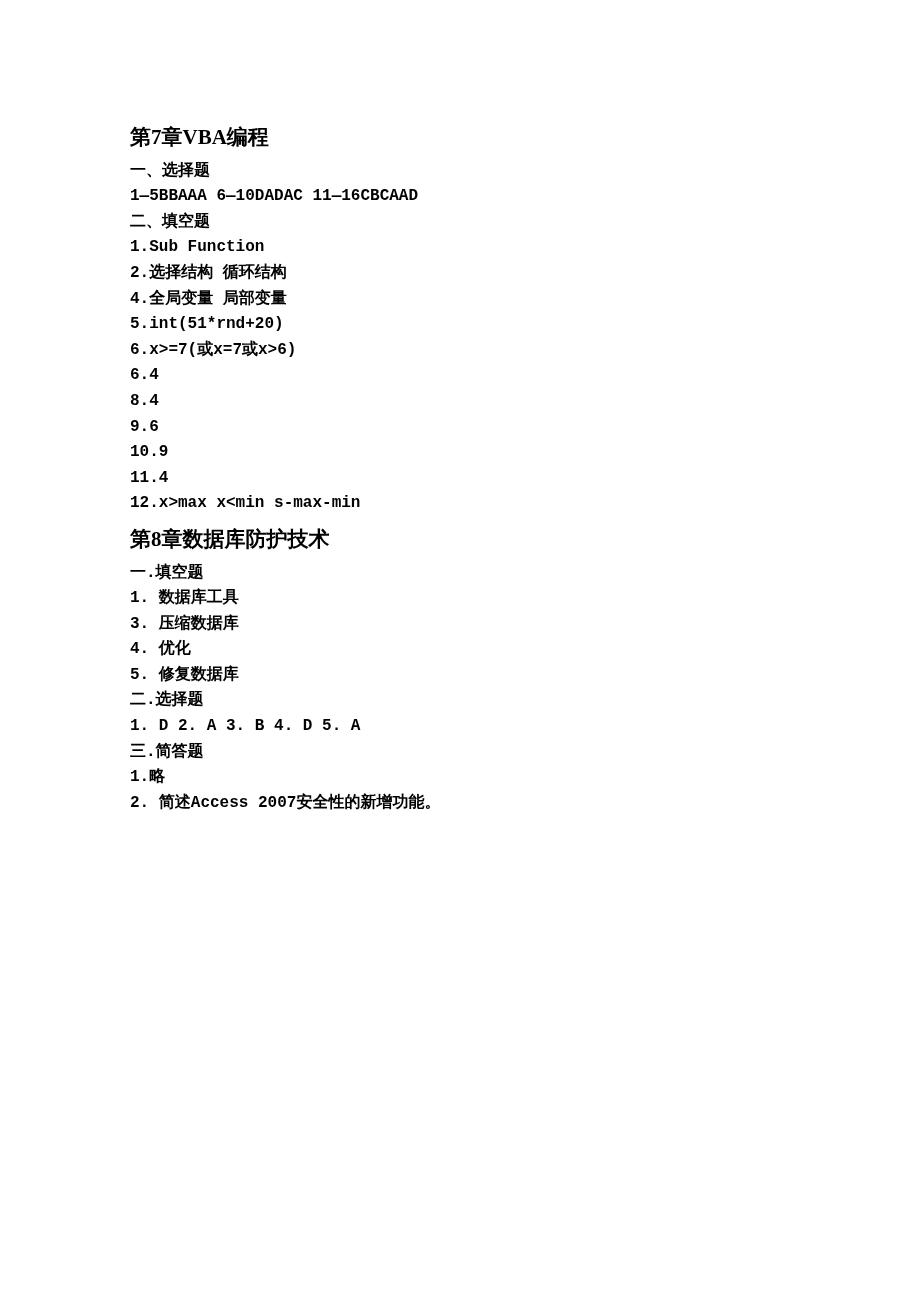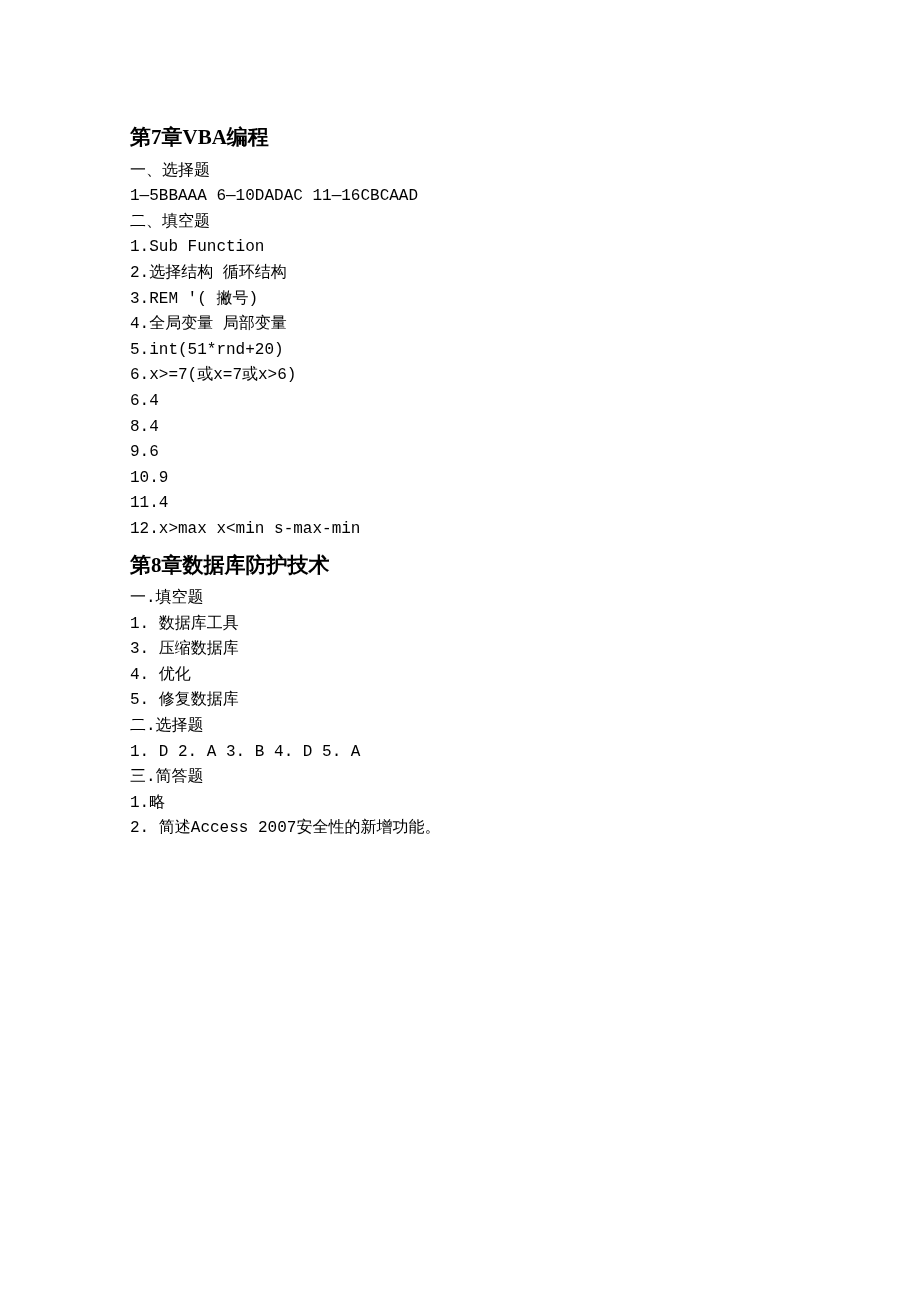--- a/index.html
+++ b/index.html
@@ -19,36 +19,36 @@
   }
   .heading {
     font-size: 21px;
     font-weight: bold;
     margin: 6px 0 4px 0;
   }
   .line {
     margin: 0;
     white-space: pre-wrap;
     font-family: "SimSun", "宋体", "Courier New", monospace;
+    font-weight: bold;
   }
 </style>
 </head>
 <body>
 
 <div class="page">
 
   <div class="heading">第7章VBA编程</div>
 
   <p class="line">一、选择题</p>
   <p class="line">1—5BBAAA 6—10DADAC 11—16CBCAAD</p>
 
   <p class="line">二、填空题</p>
   <p class="line">1.Sub Function</p>
   <p class="line">2.选择结构 循环结构</p>
-  <p class="line">3.REM '( 撇号)</p>
   <p class="line">4.全局变量 局部变量</p>
   <p class="line">5.int(51*rnd+20)</p>
   <p class="line">6.x&gt;=7(或x=7或x&gt;6)</p>
   <p class="line">6.4</p>
   <p class="line">8.4</p>
   <p class="line">9.6</p>
   <p class="line">10.9</p>
   <p class="line">11.4</p>
   <p class="line">12.x&gt;max x&lt;min s-max-min</p>
 

